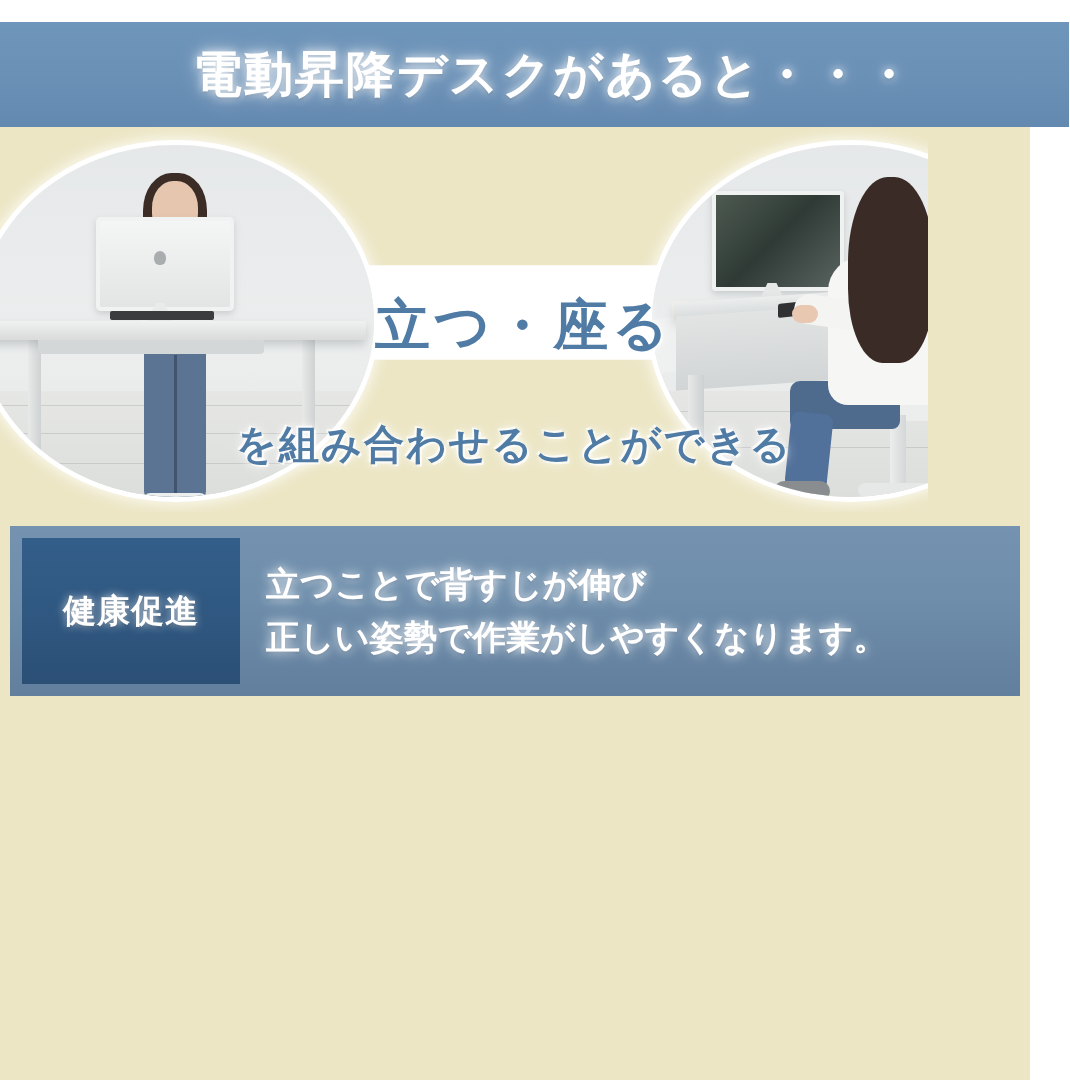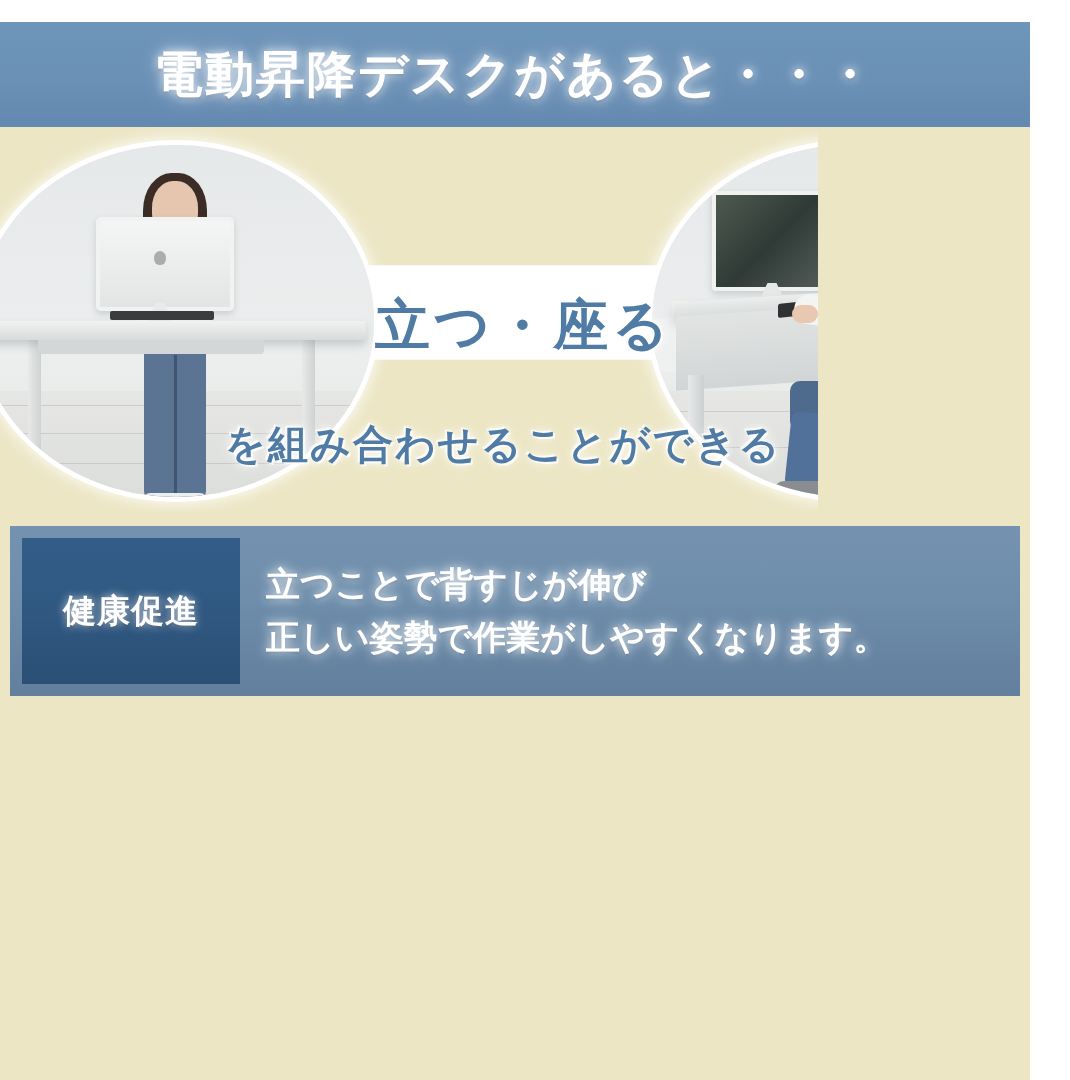--- a/index.html
+++ b/index.html
@@ -26,20 +26,21 @@
   .header-band {
     position: absolute;
     left: 0;
     top: 22px;
     width: 1030px;
     height: 105px;
     background: linear-gradient(180deg, #6e95ba 0%, #6a90b6 55%, #6489b0 100%);
     display: flex;
     align-items: center;
     justify-content: center;
+    padding-left: 39px;
   }
   .header-title {
     font-size: 49px;
     font-weight: 700;
     letter-spacing: 2px;
     color: #ffffff;
     text-shadow:
       0 0 10px rgba(255,255,255,0.85),
       0 0 22px rgba(255,255,255,0.45),
       0 2px 3px rgba(40,70,100,0.40);
@@ -54,21 +55,21 @@
     width: 1030px;
     height: 953px;
     background: #ece6c4;
   }
 
   
   .hero {
     position: absolute;
     left: 0;
     top: 127px;
-    width: 818px;
+    width: 928px;
     height: 385px;
     overflow: hidden;
   }
 
   
   .arrow {
     position: absolute;
     left: 275px;
     top: 78px;
     width: 500px;
@@ -271,21 +272,21 @@
       -2px -2px 0 rgba(255,255,255,0.75);
     white-space: nowrap;
   }
   .caption-main {
     left: 375px;
     top: 162px;
     font-size: 55px;
     letter-spacing: 4px;
   }
   .caption-sub {
-    left: 225px;
+    left: 236px;
     top: 290px;
     font-size: 40px;
     letter-spacing: 2px;
   }
 
   
   .rows {
     position: absolute;
     left: 10px;
     top: 526px;

